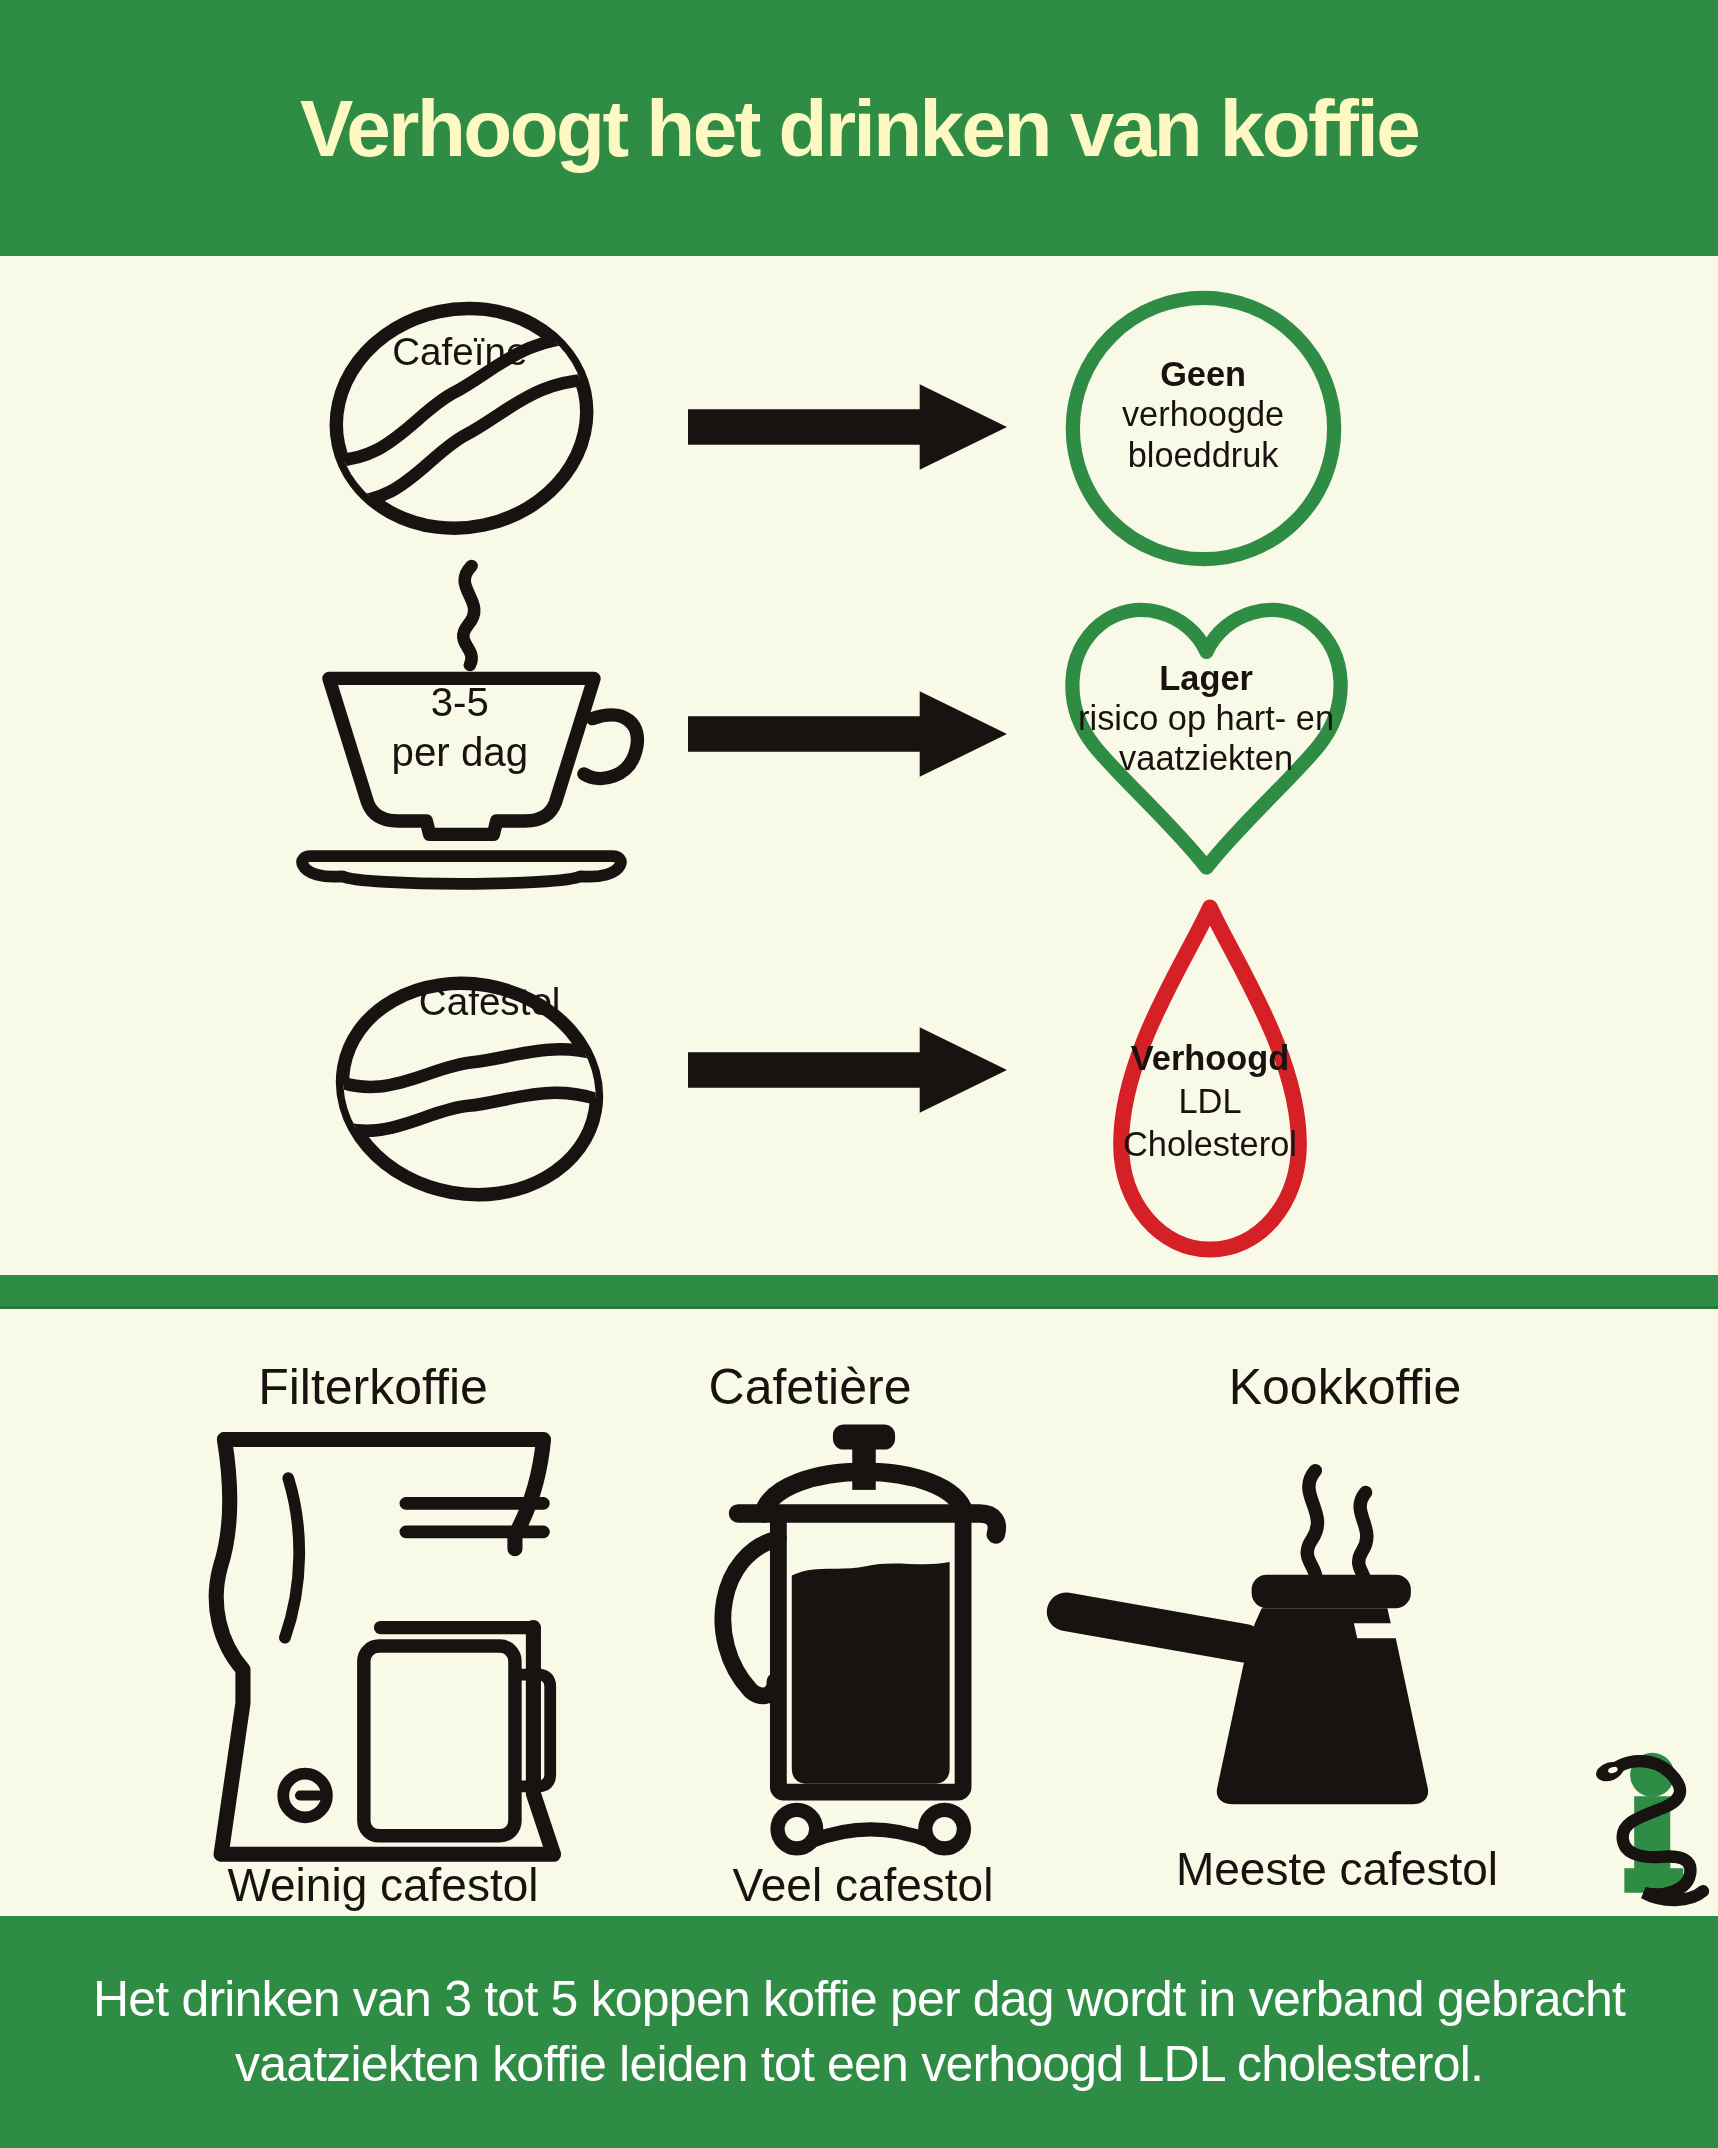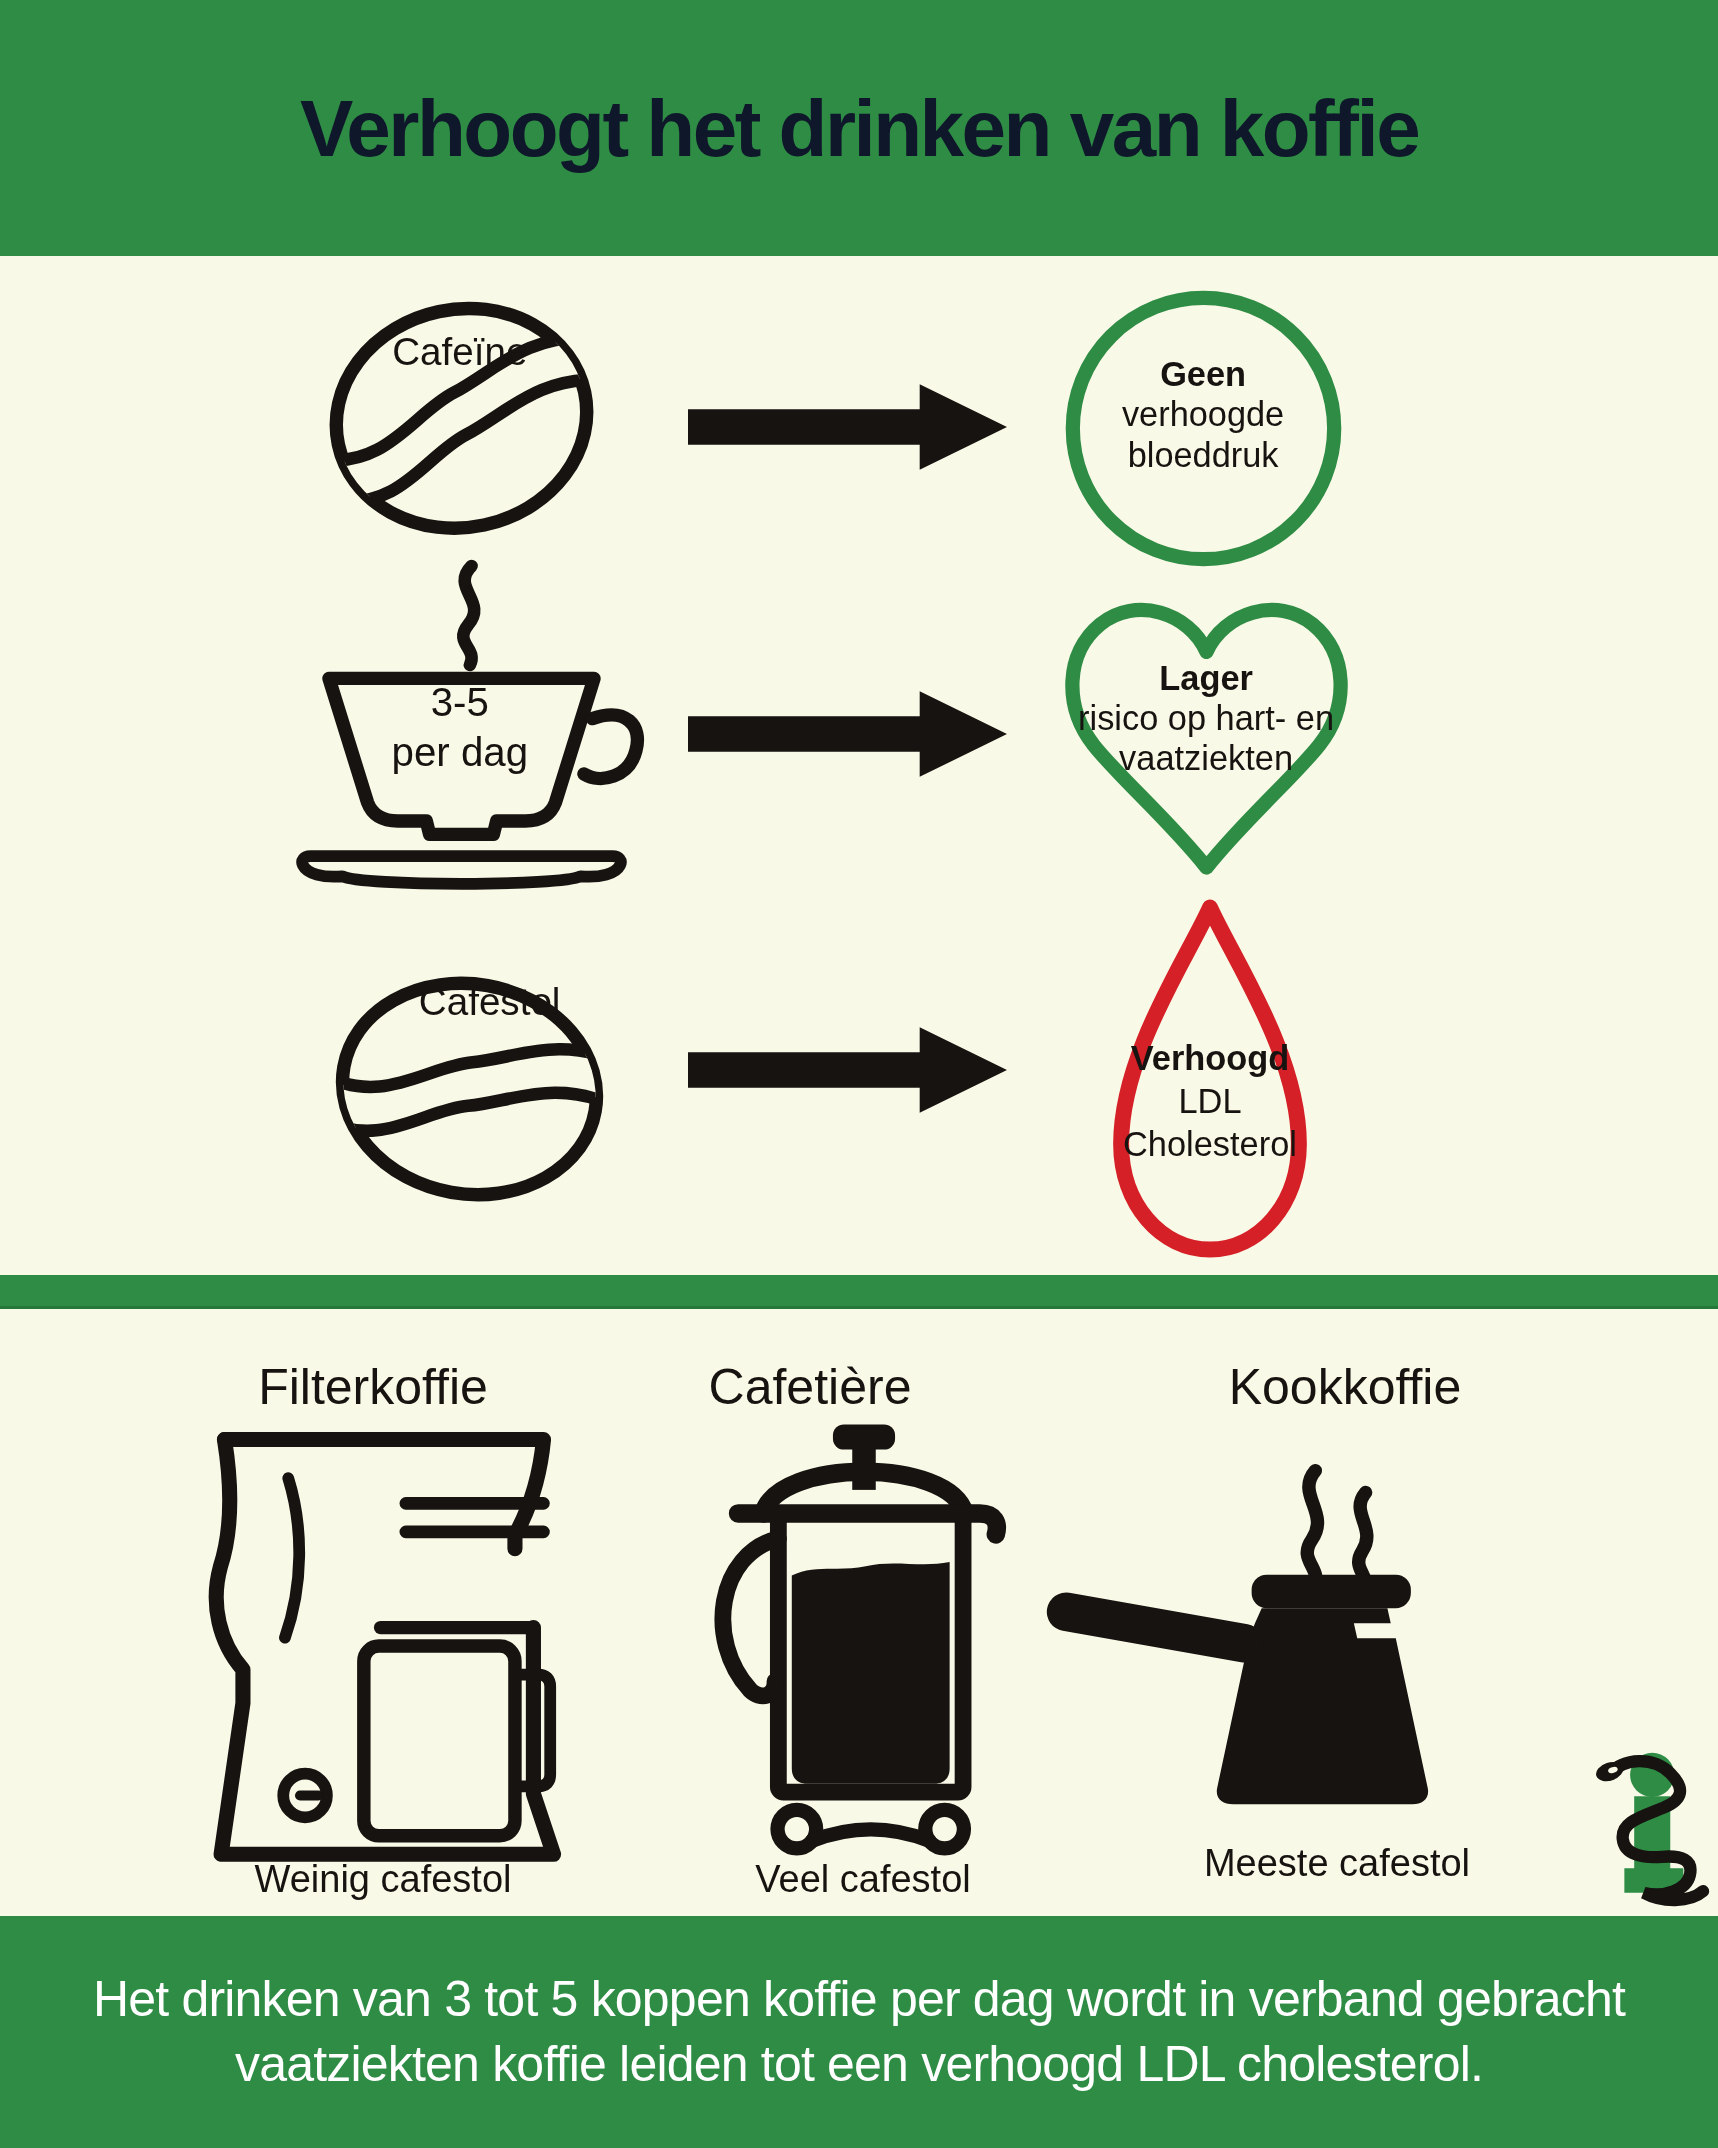--- a/index.html
+++ b/index.html
@@ -1,32 +1,32 @@
 <!DOCTYPE html>
 <html style="font-size:13.4px"><head>
 <meta charset="utf-8">
 <style>
   html,body{margin:0;padding:0;}
   body{font-family:"Liberation Sans",sans-serif;background:#e8e8e8;}
   #page{position:relative;width:1718px;height:2148px;background:#f9f9e7;overflow:hidden;}
 
   .band{position:absolute;left:0;width:1718px;background:#2e8c45;}
   #header{top:0;height:256px;display:flex;flex-direction:column;justify-content:center;align-items:center;padding-top:1.7px;box-sizing:border-box;}
-  .title-line{color:#0f172a;font-weight:bold;font-size:80px;line-height:112px;letter-spacing:-2.5px;white-space:nowrap;text-align:center;}
+  .title-line{color:#fef9c3;font-weight:bold;font-size:80px;line-height:112px;letter-spacing:-2.5px;white-space:nowrap;text-align:center;}
 
   #divider{top:1275px;height:34px;border-bottom:3.4px solid #27793b;box-sizing:border-box;}
 
   #footer{top:1916px;height:232px;display:flex;flex-direction:column;justify-content:center;align-items:center;gap:0;}
   .footer-line{color:#ffffff;font-size:50px;line-height:65px;letter-spacing:-0.8px;white-space:nowrap;text-align:right;}
 
   .abs{position:absolute;}
   svg text{font-family:"Liberation Sans",sans-serif;fill:#171310;}
 
   .heading{position:absolute;transform:translateX(-50%);font-size:50px;color:#171310;white-space:nowrap;}
-  .caption{position:absolute;transform:translateX(-50%);font-size:38px;color:#171310;white-space:nowrap;}
+  .caption{position:absolute;transform:translateX(-50%);font-size:46px;color:#171310;white-space:nowrap;}
 </style>
 </head>
 <body>
 
 <div id="page">
 
   <div id="header" class="band">
     <div class="title-line">Verhoogt het drinken van koffie</div>
   </div>
 

